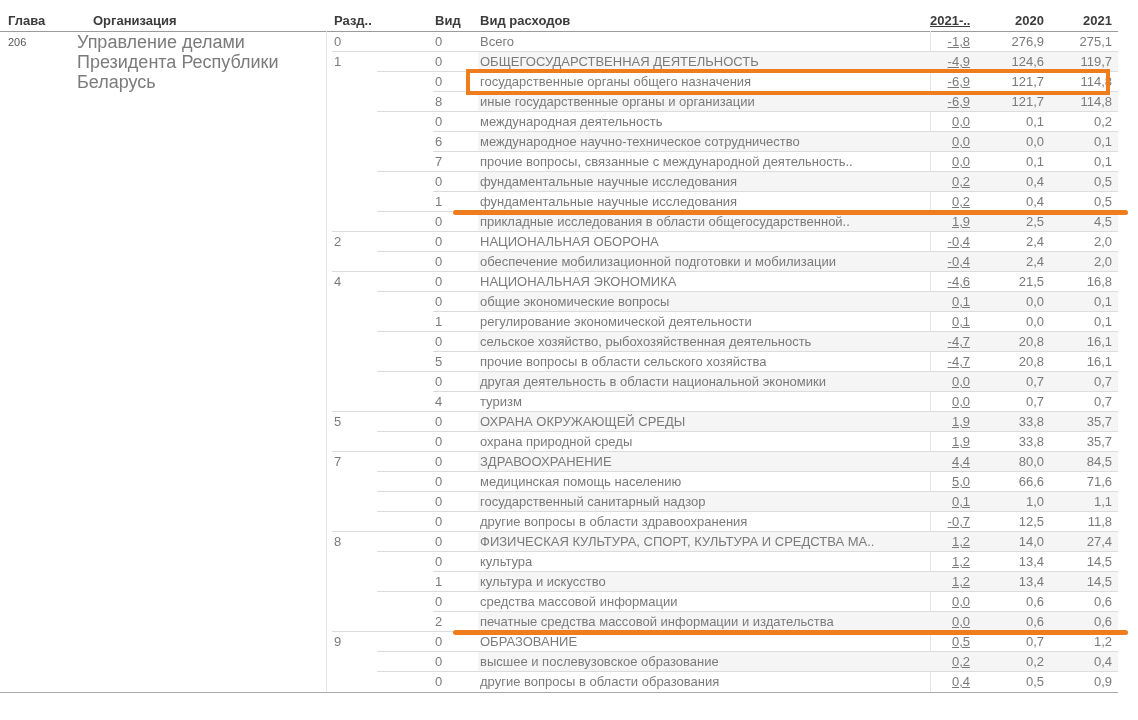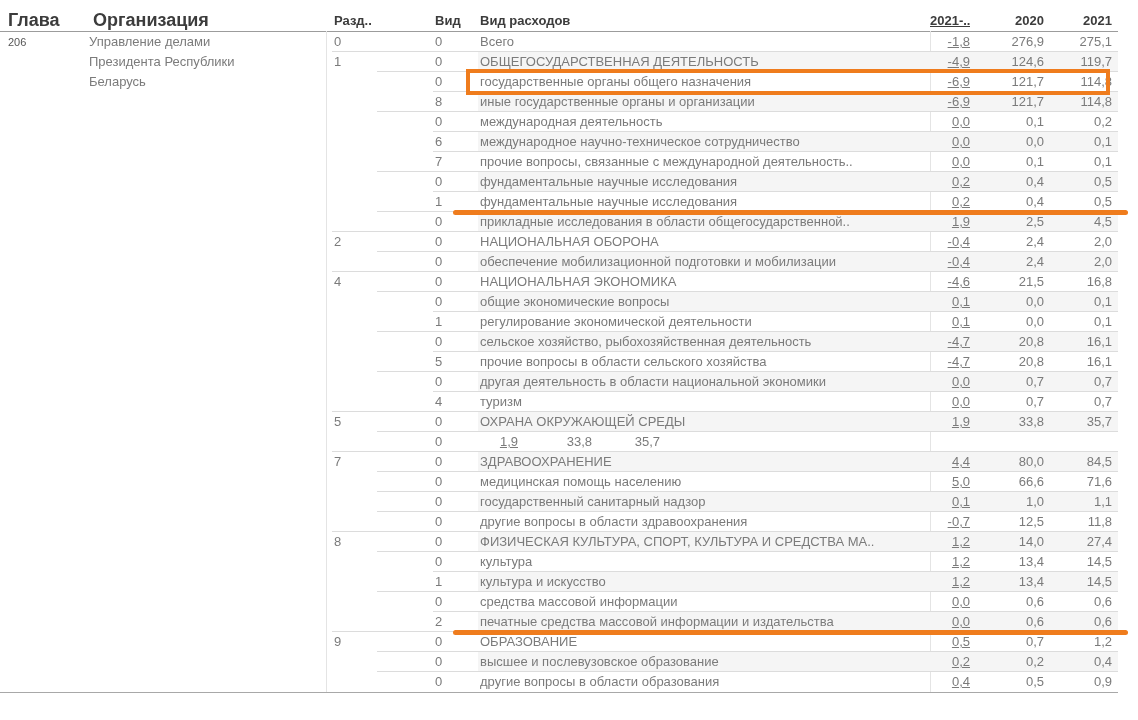--- a/index.html
+++ b/index.html
@@ -12,29 +12,29 @@
     --accent:#ef7c1d;
     --band:#f5f5f5;
     --row-line:#dcdcdc;
     --header-line:#9c9c9c;
     --bottom-line:#a8a8a8;
     --header-text:#3c3c3c;
     --data-text:#7b7b7b;
   }
   
   .hdr-label{position:absolute;top:10px;height:21px;line-height:21px;
-    font-size:18px;font-weight:bold;color:var(--header-text);white-space:nowrap;}
+    font-size:13px;font-weight:bold;color:var(--header-text);white-space:nowrap;}
   #hdr-glava{left:8px;}
   #hdr-org{left:93px;}
   .hdr-row{position:absolute;left:332px;top:10px;display:flex;width:786px;height:21px;}
   .hdr-row .cell{font-weight:bold;color:var(--header-text);line-height:21px;}
   .header-line{position:absolute;left:0;top:31px;width:1118px;height:1px;background:var(--header-line);}
   
   .chapter-code{position:absolute;left:8px;top:32px;font-size:11px;line-height:20px;color:#565656;}
-  .org-name{position:absolute;left:89px;top:32px;font-size:13px;line-height:20px;color:var(--data-text);white-space:pre-line;}
+  .org-name{position:absolute;left:77px;top:32px;font-size:18px;line-height:20px;color:var(--data-text);white-space:pre-line;}
   
   .vline{position:absolute;top:31px;height:661px;width:1px;background:#e4e4e4;}
   #vline-1{left:326px;}
   #vline-2{left:930px;}
   
   .rows{position:absolute;left:0;top:32px;}
   .row{position:relative;display:flex;width:786px;height:20px;margin-left:332px;}
   .cell{line-height:20px;font-size:13px;color:var(--data-text);white-space:nowrap;overflow:hidden;box-sizing:border-box;}
   .razd{width:45px;padding-left:2px;}
   .podr{width:56px;padding-left:2px;margin-top:19px;}
@@ -346,20 +346,21 @@
       <div class="cell num n3">35,7</div>
       <div class="spacer"></div>
     </div>
     <div class="row-line line-podr"></div>
   </div>
       <div class="row">
     <div class="cell razd"></div>
     <div class="cell podr">2</div>
     <div class="cell vid">0</div>
     <div class="band">
+      <div class="cell expense">охрана природной среды</div>
       <div class="cell num n1">1,9</div>
       <div class="cell num n2">33,8</div>
       <div class="cell num n3">35,7</div>
       <div class="spacer"></div>
     </div>
     <div class="row-line line-razd"></div>
   </div>
       <div class="row banded">
     <div class="cell razd">7</div>
     <div class="cell podr">0</div>

